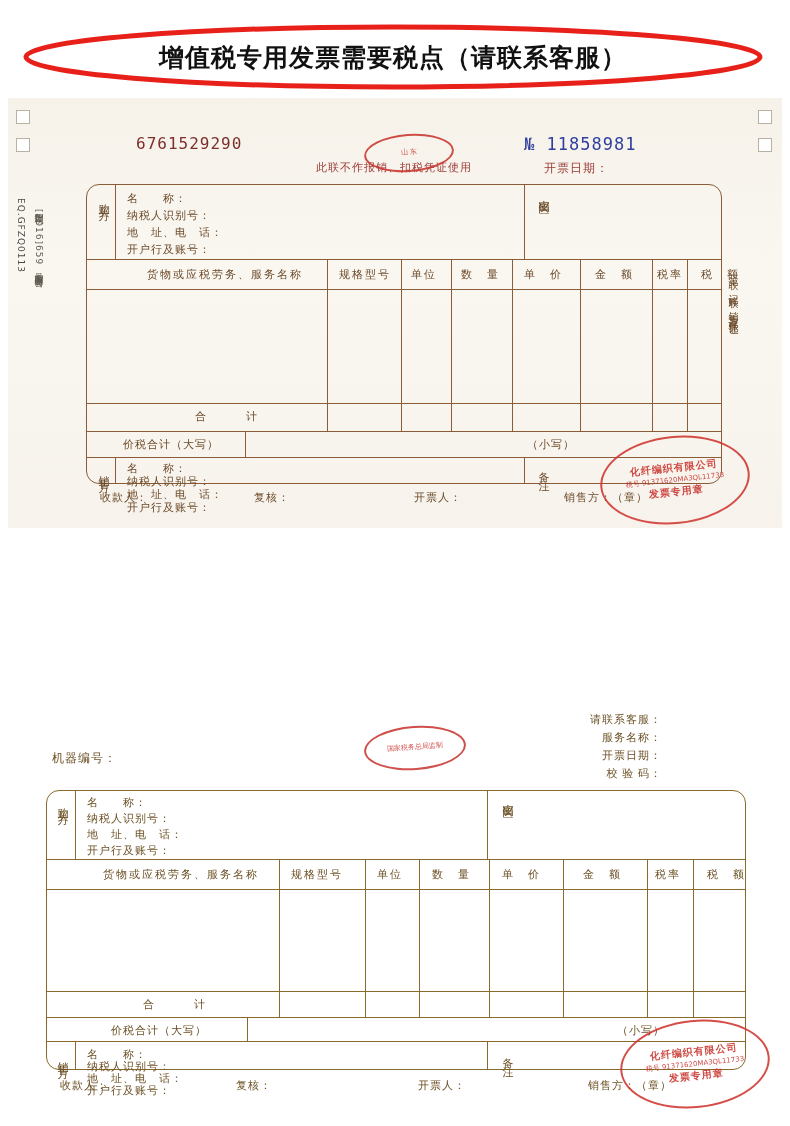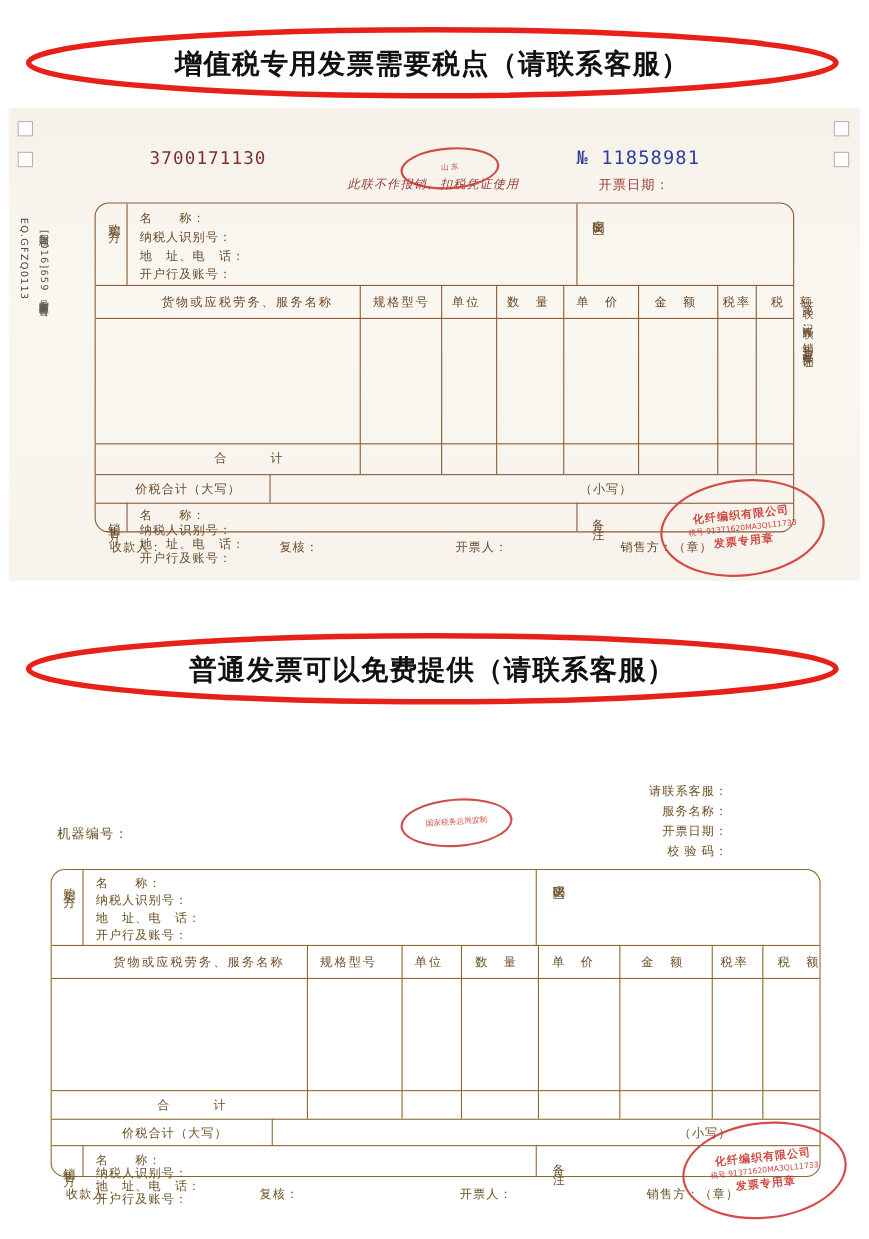--- a/index.html
+++ b/index.html
@@ -129,21 +129,21 @@
     white-space: nowrap;
   }
   #inv1-no { left: 516px; top: 36px; text-align: center; }
   .inv-sub {
     position: absolute;
     font-size: 11px;
     color: #9a3a36;
     letter-spacing: 1px;
     white-space: nowrap;
   }
-  #inv1-sub { left: 308px; top: 62px; font-style: italic; }
+  #inv1-sub { left: 308px; top: 62px; }
   .inv-date {
     position: absolute;
     font-size: 12px;
     color: #9a3a36;
     letter-spacing: 1px;
     white-space: nowrap;
   }
   #inv1-date { left: 536px; top: 62px; }
 
   #inv2-machine {
@@ -287,21 +287,21 @@
     </div>
     <div class="sprocket" style="right:4px;">
       <div class="hole" style="left:6px; top:6px;"></div>
       <div class="hole" style="left:6px; top:34px;"></div>
     </div>
 
     <div class="vertical-code" style="left:24px; top:108px; height:170px;">鲁国税[2016]659号宏印务有限公司</div>
     <div class="vertical-code" style="left:8px; top:100px; height:80px; color:#4a4a4a;">EQ.GFZQ0113</div>
 
     <div class="inv-head">
-      <div class="inv-code" id="inv1-code">3700171130</div>
+      <div class="inv-code" id="inv1-code">6761529290</div>
       <div class="inv-no" id="inv1-no">
         <span>№</span>
         <span>11858981</span>
       </div>
       <div class="inv-sub" id="inv1-sub">此联不作报销、扣税凭证使用</div>
       <div class="inv-date" id="inv1-date">开票日期：</div>
 
       <div class="seal" style="left:356px; top:36px; width:86px; height:34px; border-radius:50%;">
         <span>山 东</span>
       </div>
@@ -366,28 +366,20 @@
     <div class="footer-row footer-1" style="left:406px; top:392px;">开票人：</div>
     <div class="footer-row footer-1" style="left:556px; top:392px;">销售方：（章）</div>
 
     <div class="oval-seal" style="left:592px; top:338px; width:146px; height:84px;">
       <div class="l1">化纤编织有限公司</div>
       <div class="l2">税号 91371620MA3QL11733</div>
       <div class="l3">发票专用章</div>
     </div>
   </div>
 
-  <div class="banner" id="banner2">
-    <div class="oval">
-      <svg viewBox="0 0 742 66" preserveAspectRatio="none">
-        <ellipse cx="371" cy="33" rx="367" ry="30" fill="none" stroke="#e8201a" stroke-width="5"></ellipse>
-      </svg>
-    </div>
-    <div class="text">普通发票可以免费提供（请联系客服）</div>
-  </div>
 
   <div class="invoice" id="invoice2">
 
 
     <div class="seal" style="left:356px; top:36px; width:98px; height:40px;">
       <span>国家税务总局监制</span>
     </div>
 
     <div id="inv2-machine">机器编号：</div>
 

